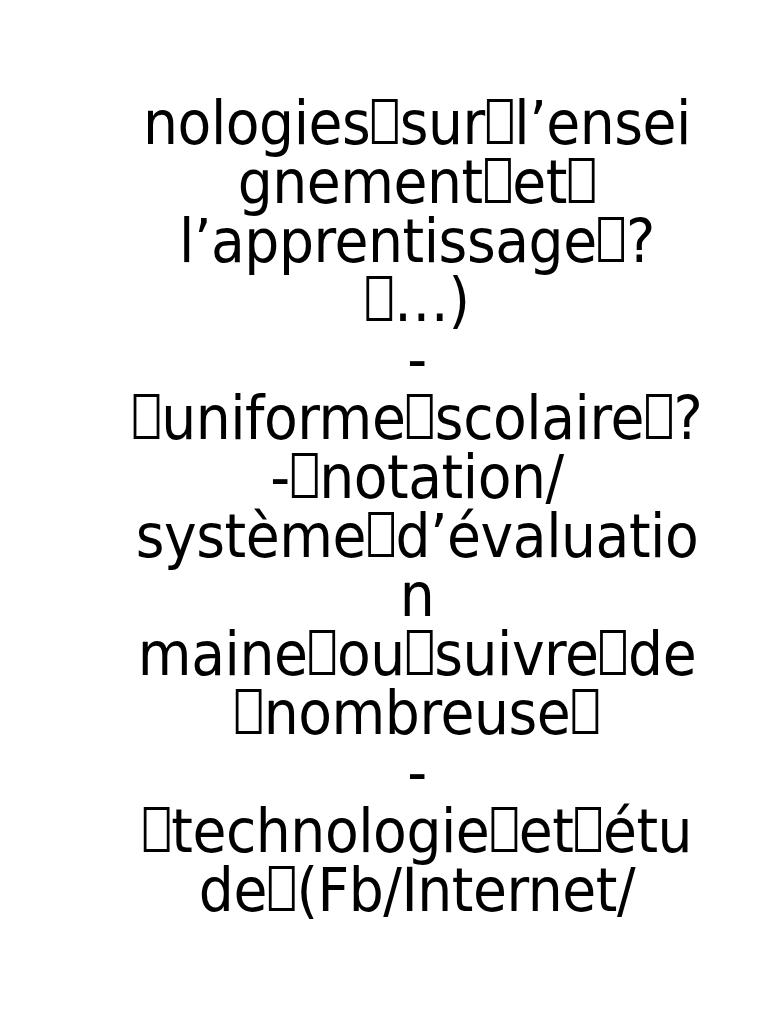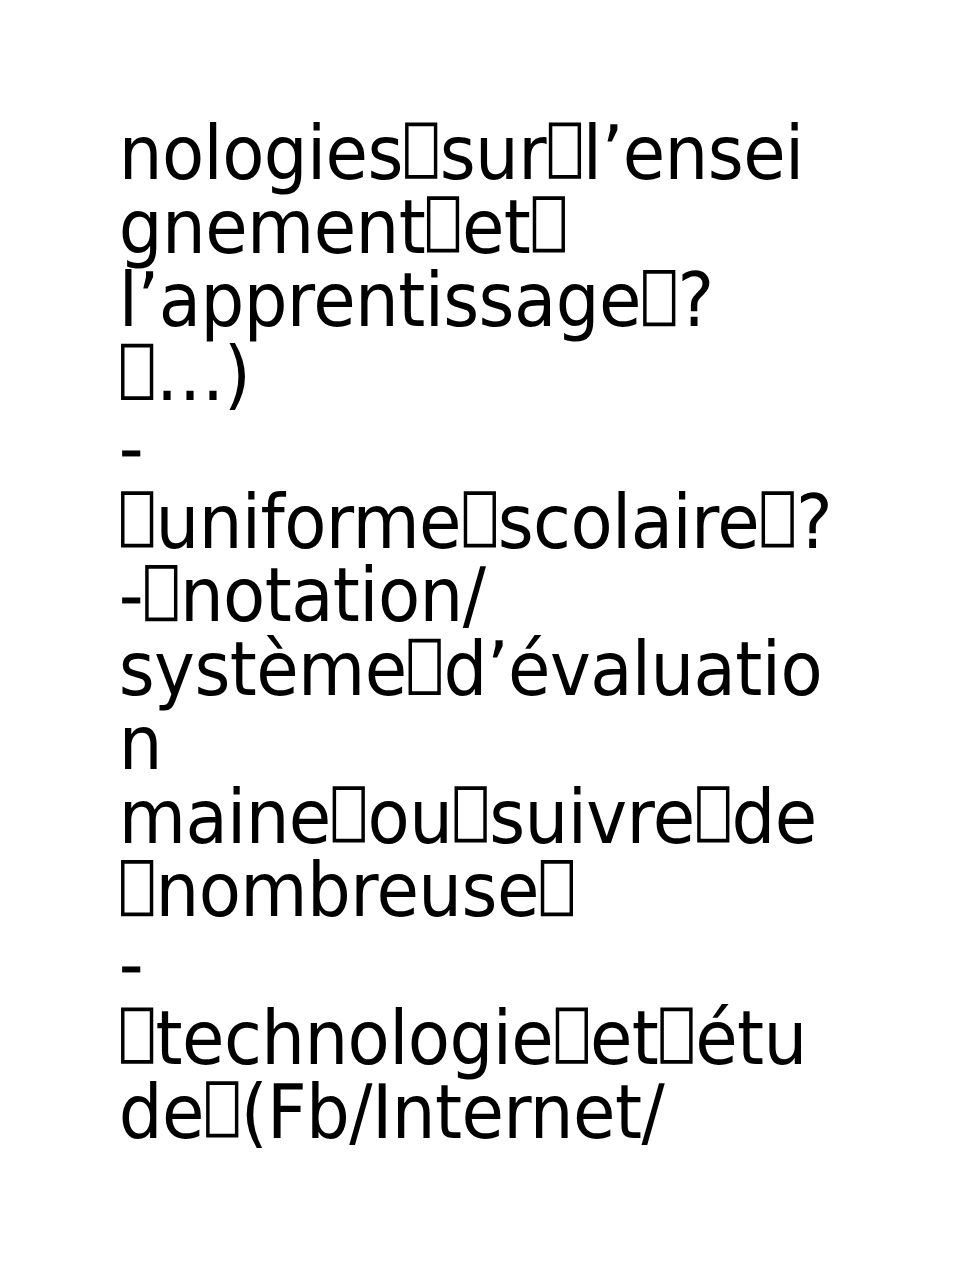--- a/index.html
+++ b/index.html
@@ -13,20 +13,21 @@
     overflow: hidden;
     position: relative;
   }
   .page {
     position: absolute;
     top: 0;
     left: 0;
     width: 768px;
     height: 1024px;
     background: #ffffff;
+    text-align: center;
   }
   .text-block {
     position: absolute;
     top: 94px;
     left: 95px;
     width: 700px;
     color: #000000;
     font-family: "DejaVu Sans", "Liberation Sans", sans-serif;
     font-size: 60px;
     line-height: 59px;

